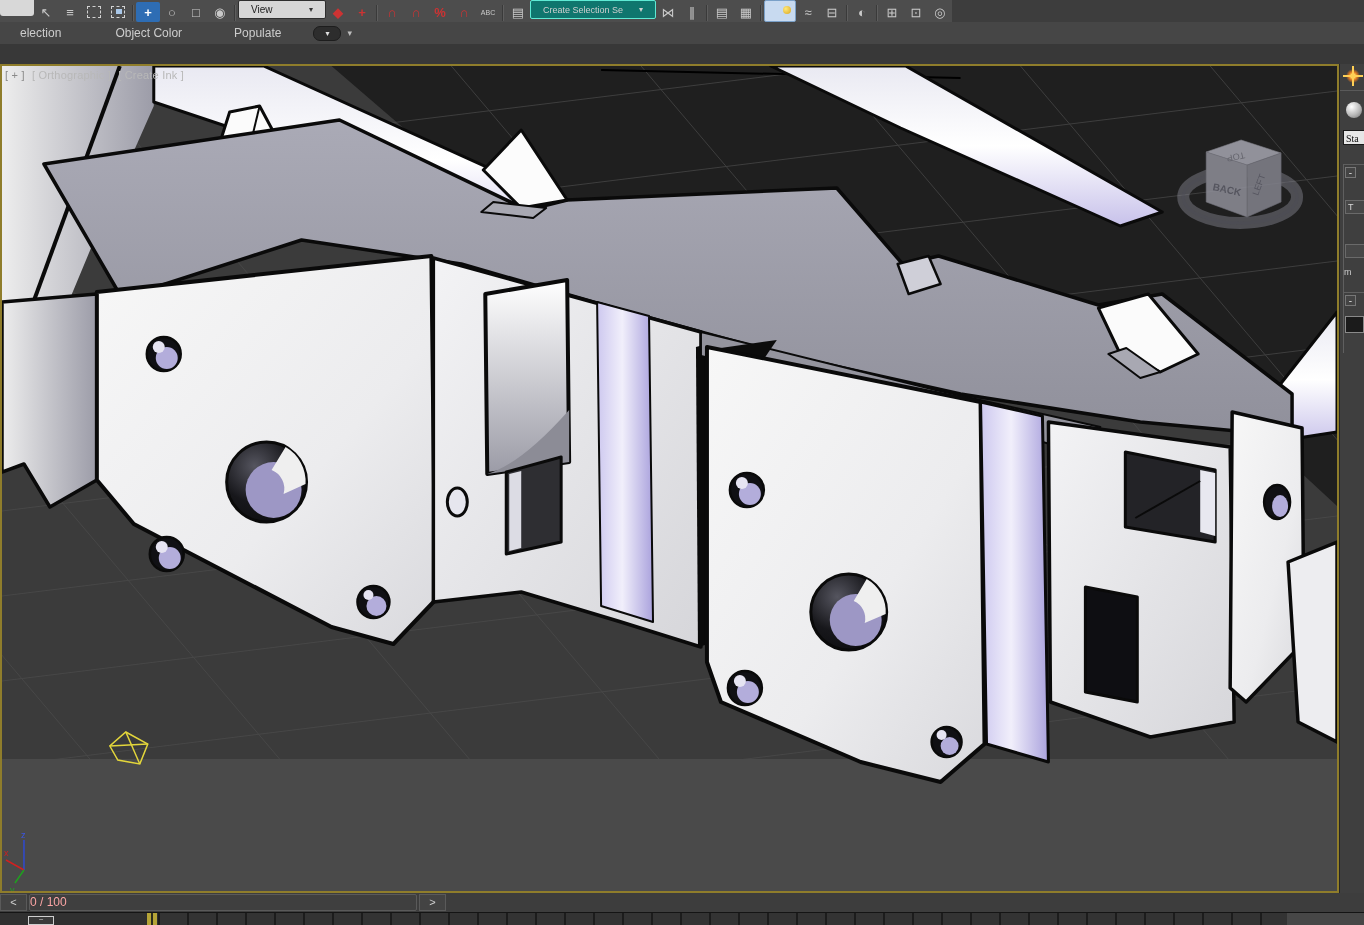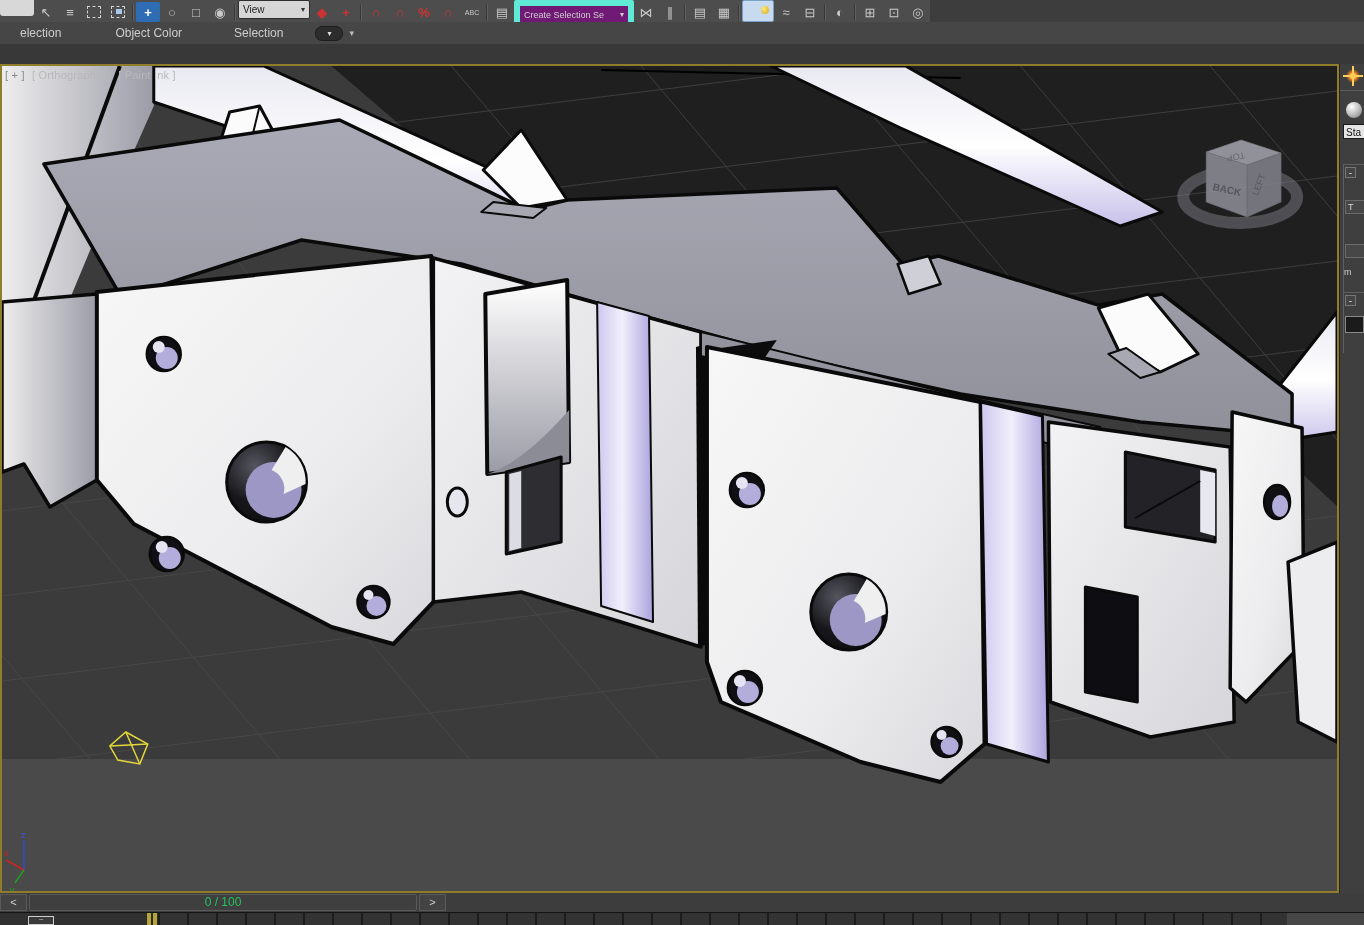--- a/index.html
+++ b/index.html
@@ -18,23 +18,23 @@
   .tb-cell.bright::after{content:"";position:absolute;right:4px;top:5px;width:8px;height:8px;border-radius:50%;
     background:radial-gradient(circle at 35% 35%,#ffe97a,#d9a520);}
   .tb-cell .red{color:#cc3333;font-weight:bold;}
   .tb-cell .tiny{font-size:7px;letter-spacing:0;}
   .tb-sep{width:6px;height:18px;flex:0 0 auto;position:relative;}
   .tb-sep::after{content:"";position:absolute;left:2px;top:1px;width:1px;height:16px;background:#3a3a3a;
     box-shadow:1px 0 0 #5e5e5e;}
   .dashed-box{width:12px;height:10px;border:1px dashed #d2d2d2;}
   .dashed-box.fill::after{content:"";display:block;width:6px;height:5px;margin:2px 0 0 4px;background:#a9c7e8;}
   .tb-combo{height:17px;background:#d6d6d6;border:1px solid #2e2e2e;border-radius:2px;color:#1c1c1c;
-    font-size:10px;display:flex;align-items:center;gap:3px;padding:0 4px;flex:0 0 auto;align-self:flex-start;margin-top:0;}
+    font-size:10px;display:flex;align-items:center;gap:3px;padding:0 12px;flex:0 0 auto;align-self:flex-start;margin-top:0;}
   .tb-combo .caret{margin-left:auto;font-size:8px;color:#333;}
-  .tb-combo.dark{background:#701a75;color:#cfcfcf;border:6px solid #5eead4;}
+  .tb-combo.dark{background:#0f766e;color:#cfcfcf;border:1px solid #5eead4;}
   .tb-combo.dark .caret{color:#cfcfcf;}
   #view-combo{width:62px;}
   #selset-combo{width:100px;white-space:nowrap;overflow:hidden;}
   #selset-combo .lbl{overflow:hidden;text-overflow:clip;white-space:nowrap;font-size:9px;}
 
   
   #ribbon-tabs{position:absolute;left:0;top:22px;width:1364px;height:22px;background:#464646;
     display:flex;align-items:center;color:#cdcdcd;font-size:12px;}
   .ribbon-tab{padding:0 4px;height:22px;display:flex;align-items:center;}
   #tab-selection{margin-left:16px;}
@@ -73,22 +73,22 @@
   .rp-text{position:absolute;left:4px;color:#cfcfcf;font-size:9px;}
   #rp-swatch{position:absolute;left:5px;top:252px;width:17px;height:15px;background:#1b1b1b;border:1px solid #8a8a8a;}
 
   
   #timeline{position:absolute;left:0;top:893px;width:1364px;height:19px;background:#3d3d3d;}
   .tl-btn{position:absolute;top:1px;width:27px;height:17px;background:#434343;border:1px solid #5a5a5a;
     box-sizing:border-box;color:#cfcfcf;font-size:11px;text-align:center;line-height:15px;}
   #tl-prev{left:0;}
   #tl-next{left:419px;}
   #tl-slider{position:absolute;left:29px;top:1px;width:388px;height:17px;background:#3f3f3f;
-    border:1px solid #5a5a5a;border-radius:2px;box-sizing:border-box;color:#22c55e;font-size:12px;
-    text-align:center;line-height:15px;}
+    border:1px solid #5a5a5a;border-radius:2px;box-sizing:border-box;color:#fca5a5;font-size:12px;
+    line-height:15px;}
 
   
   #trackbar{position:absolute;left:0;top:912px;width:1364px;height:13px;background:#2f2f2f;border-top:1px solid #141414;box-sizing:border-box;}
   #tb-leftzone{position:absolute;left:0;top:0;width:146px;height:13px;background:#303030;}
   #mini-curve{position:absolute;left:28px;top:3px;width:24px;height:7px;border:1px solid #cfcfcf;
     color:#cfcfcf;font-size:8px;line-height:5px;text-align:center;background:#3a3a3a;}
   #frame-indicator{position:absolute;left:147px;top:0;width:10px;height:12px;background:#b5a437;}
   #frame-indicator::after{content:"";position:absolute;left:4px;top:0;width:2px;height:12px;background:#2c2c1c;}
   #tb-ticks{position:absolute;left:158px;top:0;width:1129px;height:12px;
     background:repeating-linear-gradient(90deg,#1c1c1c 0 2px,#333333 2px 29px);}
@@ -197,31 +197,31 @@
       </div>
     <div class="tb-cell">
         <span>◎</span>
       </div>
     <div class="tb-right-void"></div>
   </div>
 
   <div id="ribbon-tabs">
     <div class="ribbon-tab" id="tab-selection">election</div>
     <div class="ribbon-tab" id="tab-objectpaint">Object Color</div>
-    <div class="ribbon-tab" id="tab-populate">Selection</div>
+    <div class="ribbon-tab" id="tab-populate">Populate</div>
     <div id="ribbon-pill">▾</div>
     <div id="ribbon-caret">▾</div>
   </div>
   <div id="ribbon-subrow"></div>
 
   <div id="viewport">
     <div id="vp-label">
       <span class="dim">[ + ]</span>
       <span class="seg">[ Orthographic ]</span>
-      <span class="seg">[ Paint Ink ]</span>
+      <span class="seg">[ Create Ink ]</span>
     </div>
 
     <svg viewBox="0 0 1337 825" preserveAspectRatio="none">
       <defs>
         <linearGradient id="gBar" x1="0" y1="0" x2="0" y2="1">
             <stop offset="0" stop-color="#aaaab6"></stop>
             <stop offset="1" stop-color="#90909b"></stop>
           </linearGradient>
         <linearGradient id="gPlate" x1="0" y1="0" x2="1" y2="1">
             <stop offset="0" stop-color="#f7f7f7"></stop>
@@ -406,21 +406,21 @@
         <text x="2" y="790" fill="#d02020">x</text>
         <text x="8" y="827" fill="#1fa01f">y</text>
       </g>
     </svg>
   </div>
 
   <div id="right-panel">
     <div id="rp-star"></div>
     <div id="rp-tabline"></div>
     <div id="rp-sphere"></div>
-    <div class="rp-field" style="top:60px;">Sta</div>
+    <div class="rp-field" style="top:66px;font-family:Liberation Serif, serif;">Sta</div>
     <div class="rp-rollout" style="top:100px;height:150px;">
       <div class="minus">-</div>
     </div>
     <div class="rp-mini" style="top:136px;">T</div>
     <div class="rp-mini" style="top:158px;margin-left:47px;">Ta</div>
     <div class="rp-mini" style="top:180px;"></div>
     <div class="rp-text" style="top:203px;">m</div>
     <div class="rp-rollout" style="top:228px;height:60px;">
       <div class="minus">-</div>
     </div>

